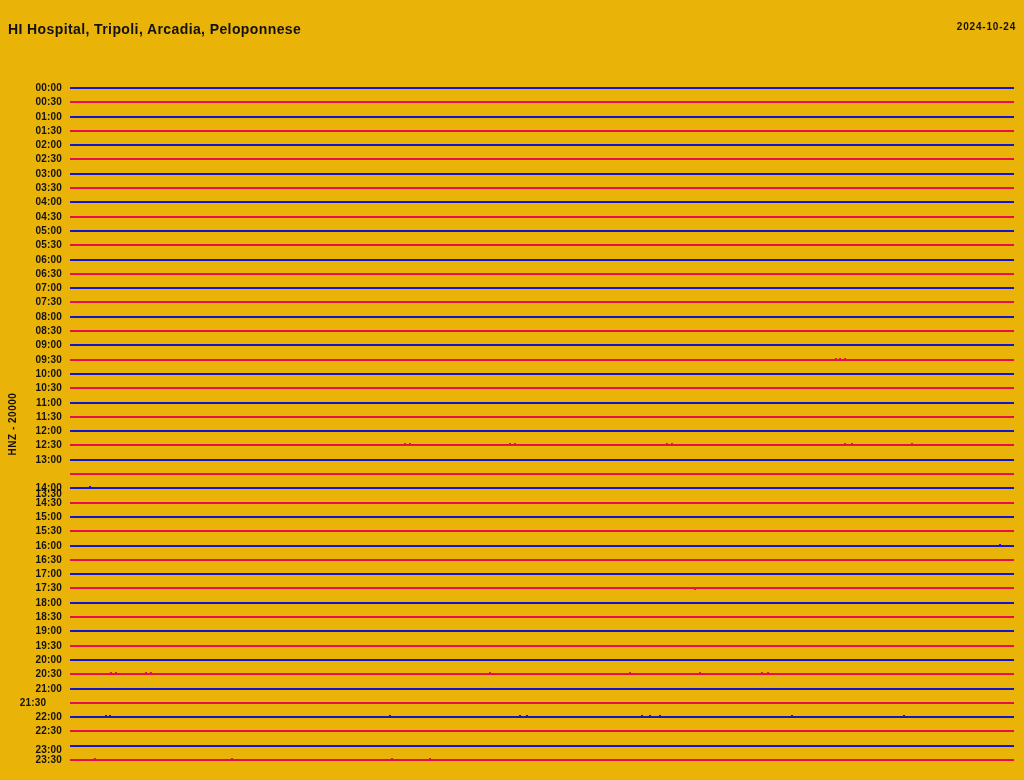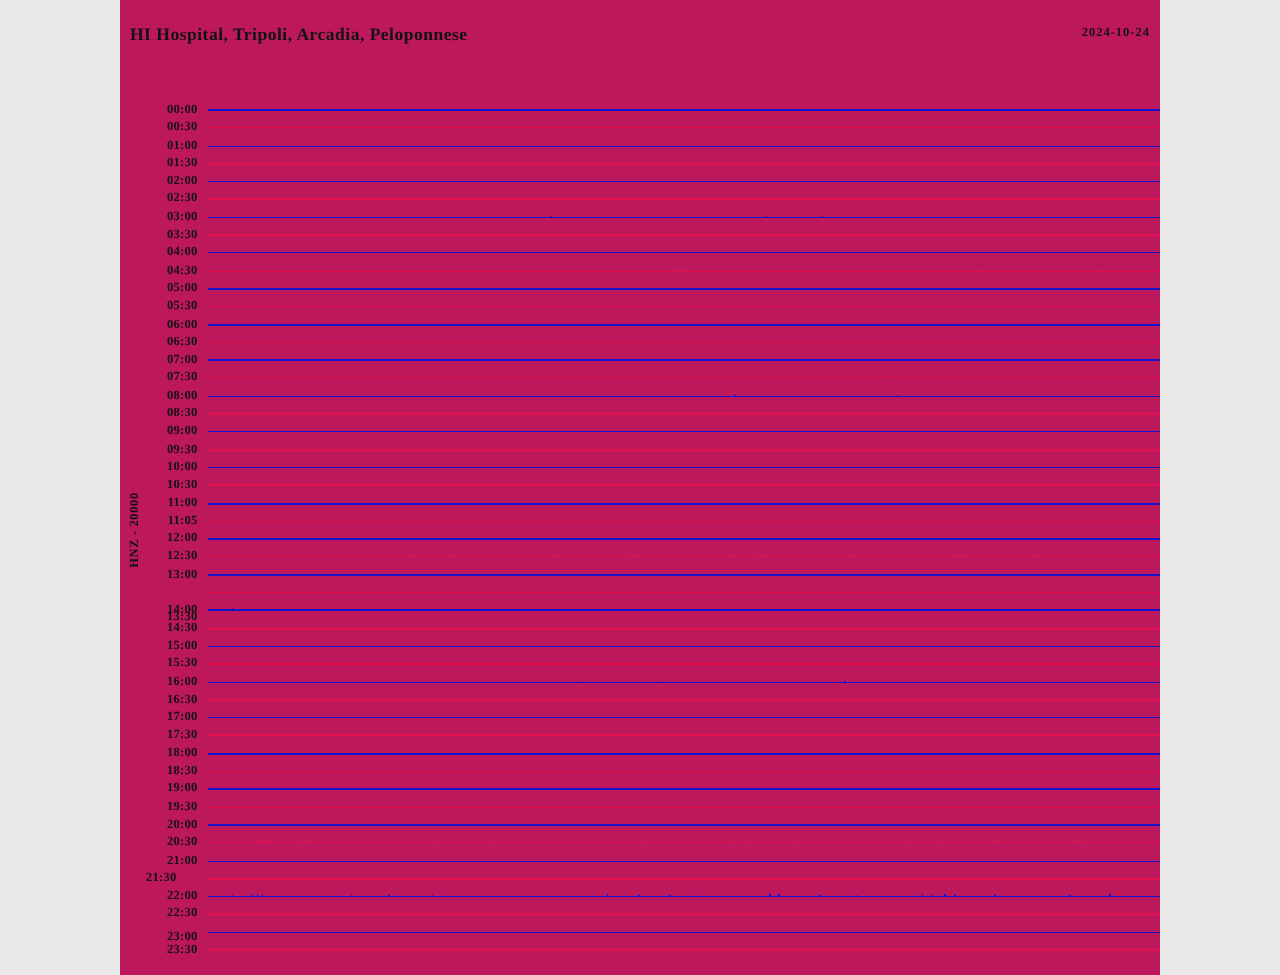--- a/index.html
+++ b/index.html
@@ -1,19 +1,19 @@
 <!DOCTYPE html>
 <html><head>
 <meta charset="utf-8">
 <style>
   html,body{margin:0;padding:0;background:#e9e9e9;}
   .page{
-    position:relative;width:832px;height:780px;margin:0 auto;
-    background:#be185d;overflow:hidden;
-    font-family:Liberation Serif, serif;color:#121212;
+    position:relative;width:1024px;height:780px;margin:0 auto;
+    background:#eab308;overflow:hidden;
+    font-family:Liberation Sans, sans-serif;color:#121212;
   }
   .hdr-title{position:absolute;left:8px;top:21px;font-size:14px;font-weight:bold;letter-spacing:.4px;white-space:nowrap;}
   .hdr-date{position:absolute;right:8px;top:21px;font-size:10px;font-weight:bold;letter-spacing:.8px;}
   .hdr-filter{position:absolute;left:8px;top:51px;font-size:14px;font-weight:bold;letter-spacing:.4px;white-space:nowrap;}
   .ylabel{
     position:absolute;left:12px;top:424px;
     transform:translate(-50%,-50%) rotate(-90deg);
     font-size:10px;font-weight:bold;letter-spacing:.5px;white-space:nowrap;
   }
   .tlabel{
@@ -46,21 +46,21 @@
       <div class="tlabel" style="top: 268px;">06:30</div>
       <div class="tlabel" style="top: 282px;">07:00</div>
       <div class="tlabel" style="top: 296px;">07:30</div>
       <div class="tlabel" style="top: 311px;">08:00</div>
       <div class="tlabel" style="top: 325px;">08:30</div>
       <div class="tlabel" style="top: 339px;">09:00</div>
       <div class="tlabel" style="top: 354px;">09:30</div>
       <div class="tlabel" style="top: 368px;">10:00</div>
       <div class="tlabel" style="top: 382px;">10:30</div>
       <div class="tlabel" style="top: 397px;">11:00</div>
-      <div class="tlabel" style="top: 411px;">11:05</div>
+      <div class="tlabel" style="top: 411px;">11:30</div>
       <div class="tlabel" style="top: 425px;">12:00</div>
       <div class="tlabel" style="top: 439px;">12:30</div>
       <div class="tlabel" style="top: 454px;">13:00</div>
       <div class="tlabel" style="top: 488px;">13:30</div>
       <div class="tlabel" style="top: 482px;">14:00</div>
       <div class="tlabel" style="top: 497px;">14:30</div>
       <div class="tlabel" style="top: 511px;">15:00</div>
       <div class="tlabel" style="top: 525px;">15:30</div>
       <div class="tlabel" style="top: 540px;">16:00</div>
       <div class="tlabel" style="top: 554px;">16:30</div>

